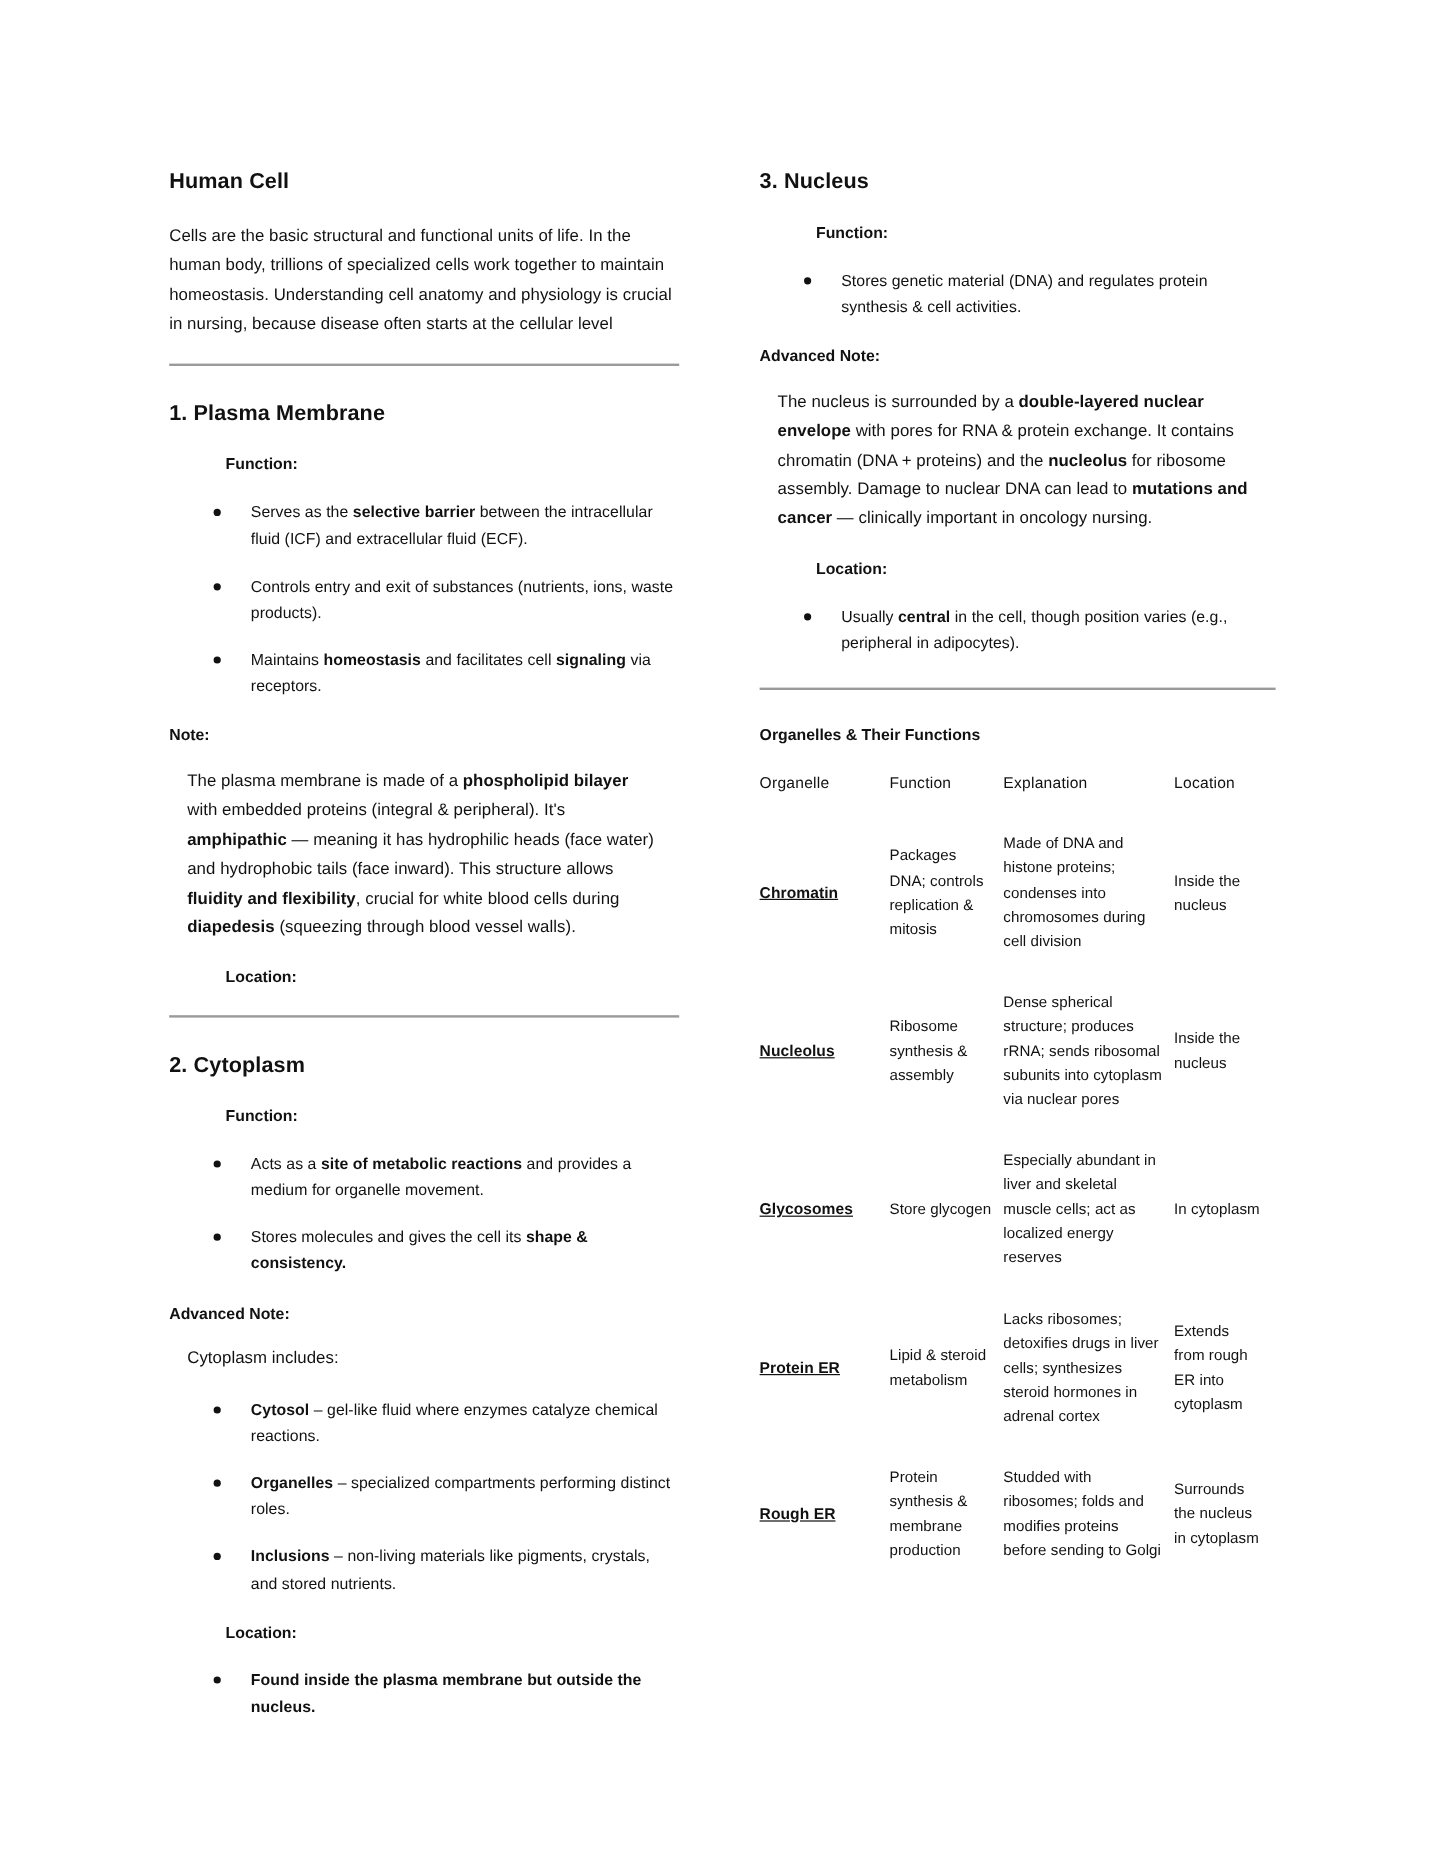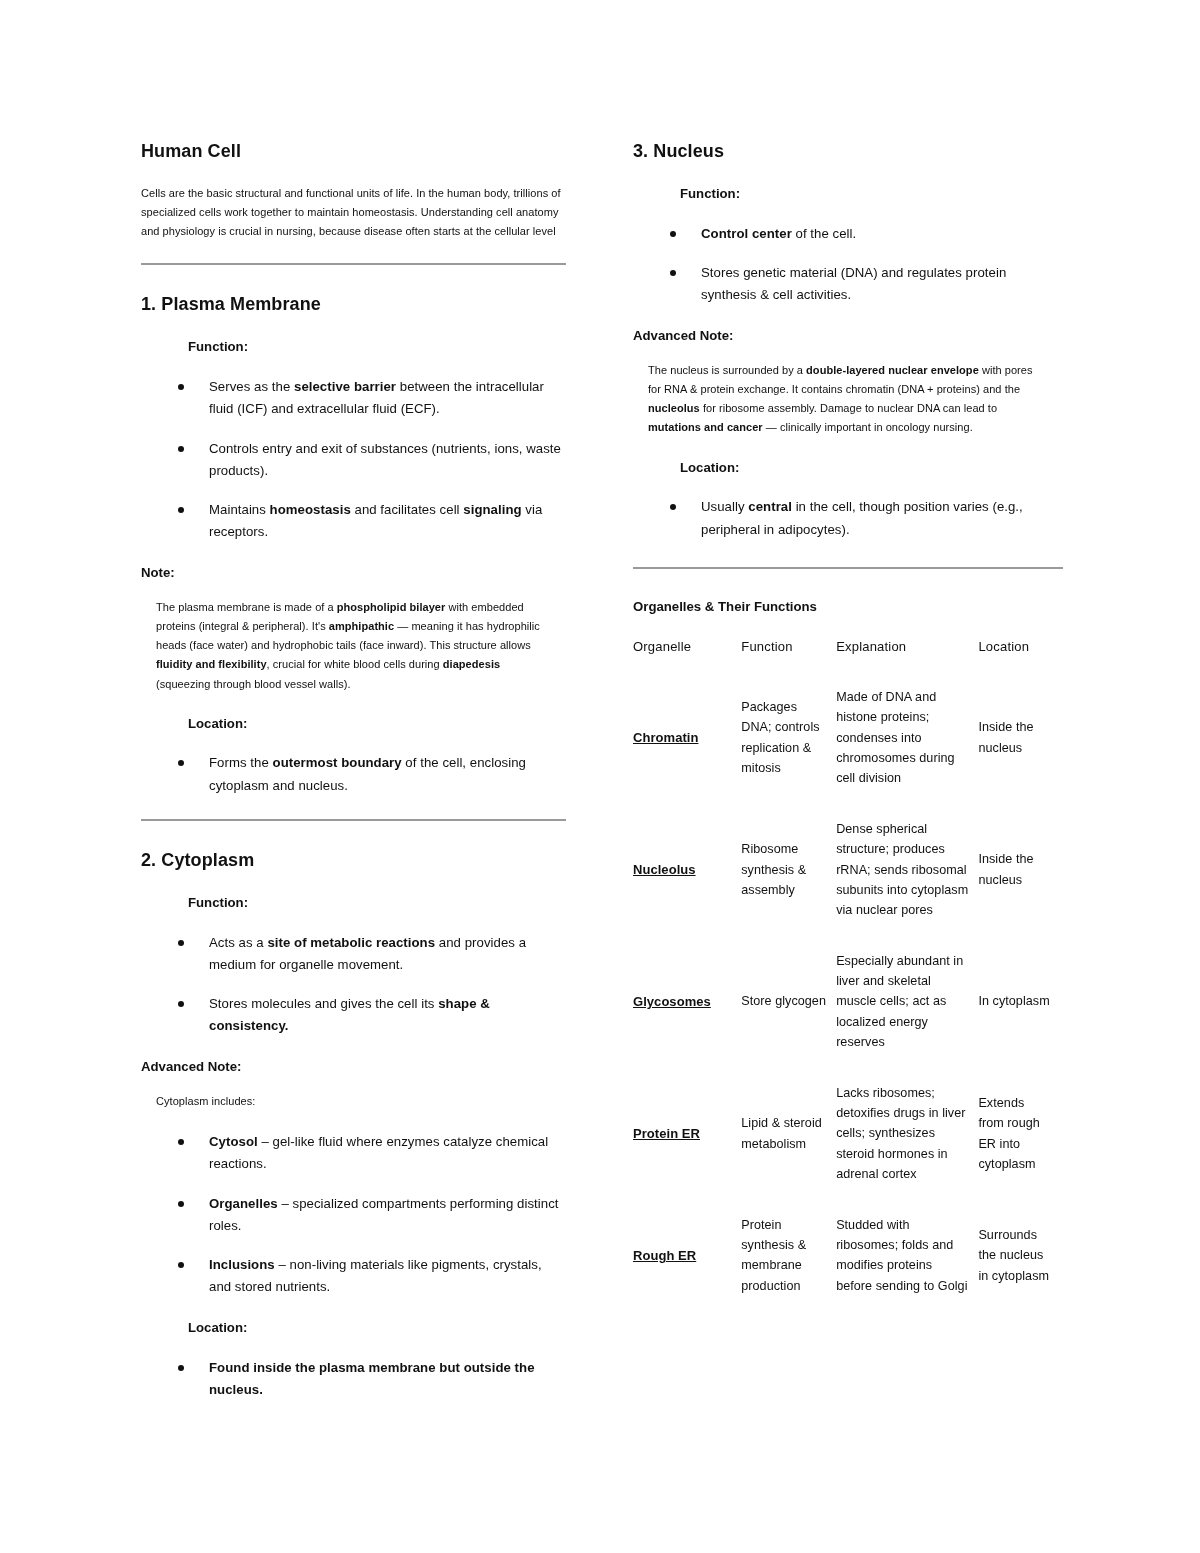--- a/index.html
+++ b/index.html
@@ -31,21 +31,21 @@
 
   
   .hd {
     font-size: 18px;
     font-weight: bold;
     line-height: 1.5;
     margin: 0 0 19px 0;
     letter-spacing: .1px;
   }
   .para {
-    font-size: 11px;
+    font-size: 14px;
     line-height: 1.74;
     margin: 0 0 19px 0;
     letter-spacing: .05px;
   }
   .label {
     font-size: 13.2px;
     font-weight: bold;
     line-height: 1.5;
     margin: 0 0 3px 0;
   }
@@ -148,23 +148,20 @@
         <li>Maintains <b>homeostasis</b> and facilitates cell <b>signaling</b> via receptors.</li>
       </ul>
 
       <div class="noteblock">
         <div class="label">Note:</div>
         <div class="para">The plasma membrane is made of a <b>phospholipid bilayer</b> with embedded proteins (integral &amp; peripheral). It's <b>amphipathic</b> — meaning it has hydrophilic heads (face water) and hydrophobic tails (face inward). This structure allows <b>fluidity and flexibility</b>, crucial for white blood cells during <b>diapedesis</b> (squeezing through blood vessel walls).</div>
       </div>
 
       <div class="label spaced">Location:</div>
 
-      <ul class="bullets">
-        <li>Forms the <b>outermost boundary</b> of the cell, enclosing cytoplasm and nucleus.</li>
-      </ul>
 
       <hr class="divider">
 
       <div class="hd">2. Cytoplasm</div>
 
       <div class="label spaced">Function:</div>
 
       <ul class="bullets">
         <li>Acts as a <b>site of metabolic reactions</b> and provides a medium for organelle movement.</li>
         <li>Stores molecules and gives the cell its <b>shape &amp; consistency.</b></li>
@@ -189,21 +186,20 @@
 
     </div>
 
     <div class="col-right">
 
       <div class="hd">3. Nucleus</div>
 
       <div class="label spaced">Function:</div>
 
       <ul class="bullets">
-        <li><b>Control center</b> of the cell.</li>
         <li>Stores genetic material (DNA) and regulates protein synthesis &amp; cell activities.</li>
       </ul>
 
       <div class="noteblock">
         <div class="label">Advanced Note:</div>
         <div class="para">The nucleus is surrounded by a <b>double-layered nuclear envelope</b> with pores for RNA &amp; protein exchange. It contains chromatin (DNA + proteins) and the <b>nucleolus</b> for ribosome assembly. Damage to nuclear DNA can lead to <b>mutations and cancer</b> — clinically important in oncology nursing.</div>
       </div>
 
       <div class="label spaced">Location:</div>
 

